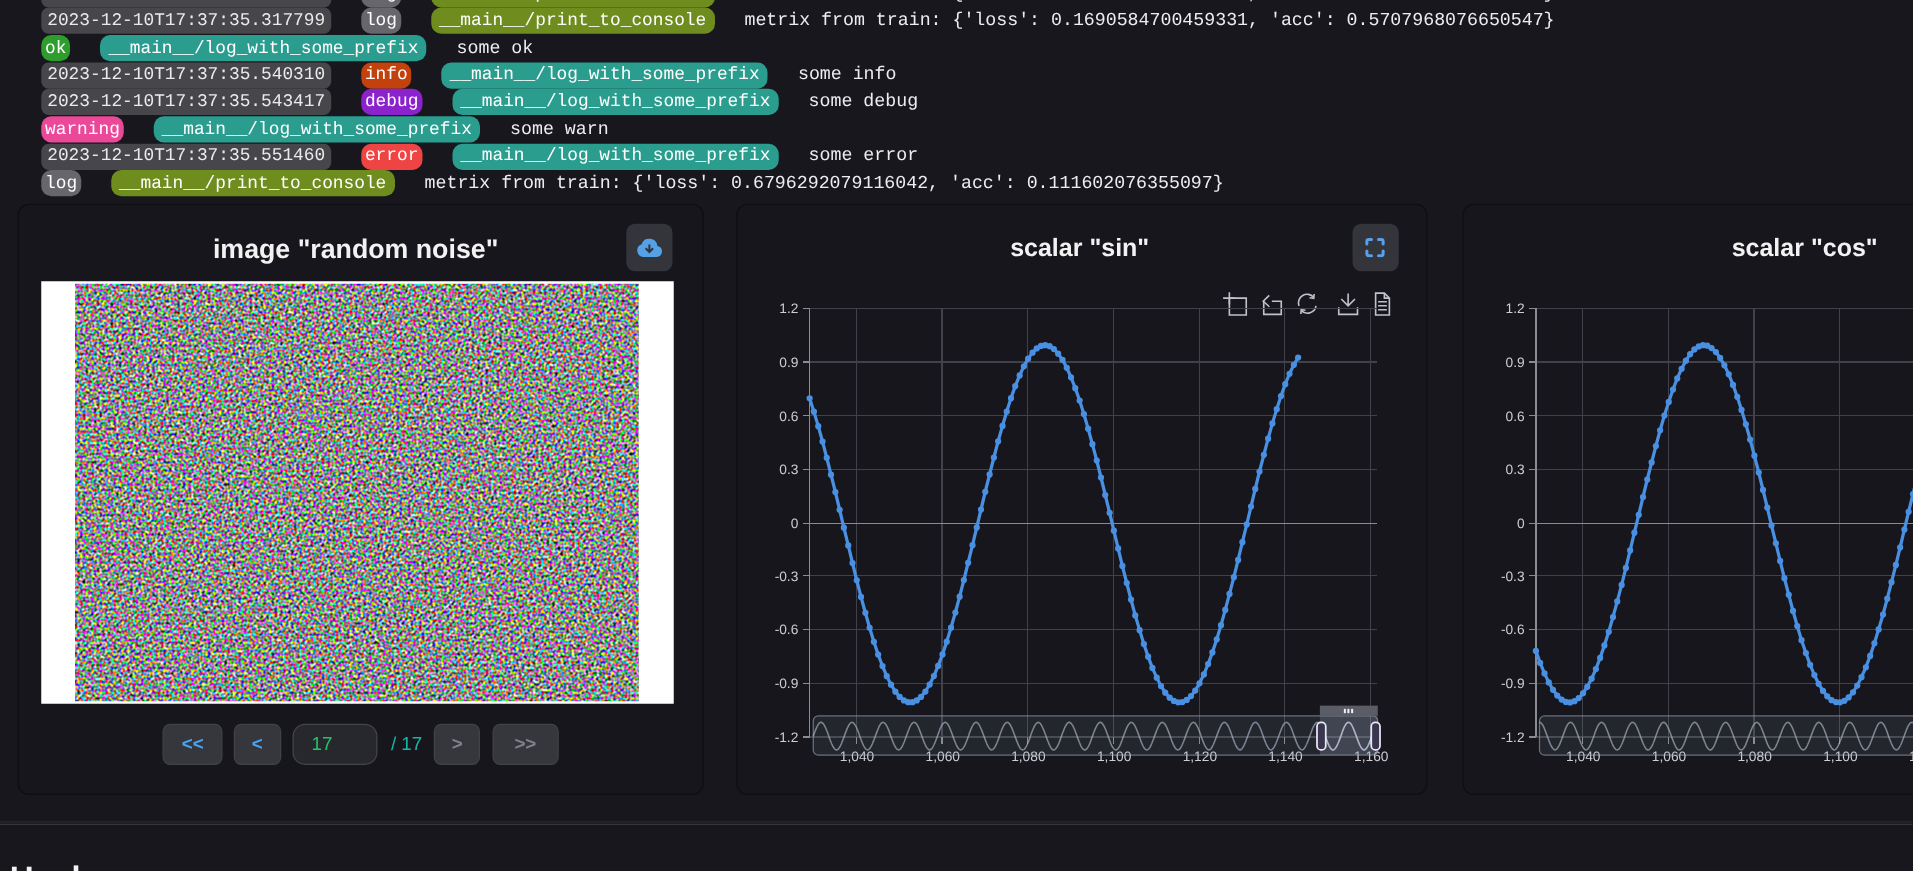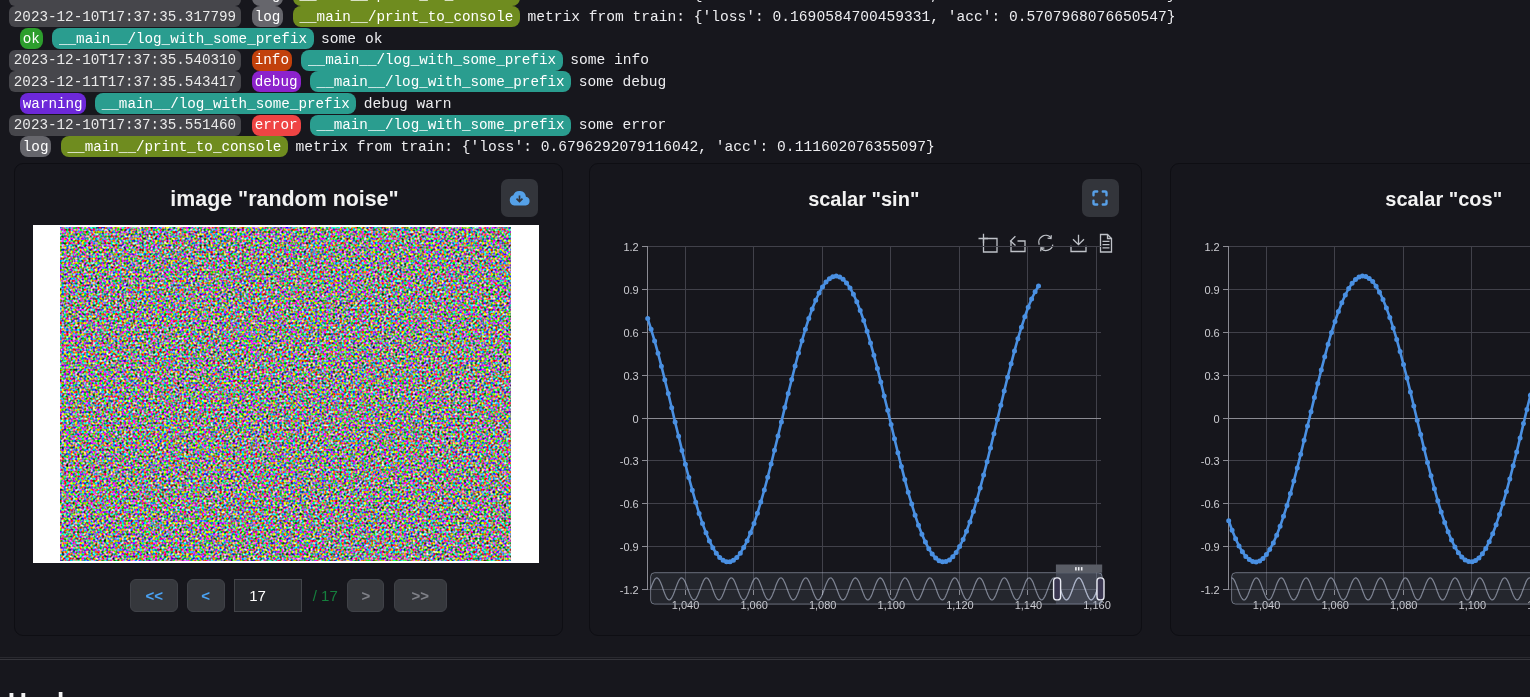--- a/index.html
+++ b/index.html
@@ -1,40 +1,40 @@
 <!DOCTYPE html>
 <html><head><meta charset="utf-8"><style>
 * { margin:0; padding:0; box-sizing:border-box; }
 html,body { width:1530px; height:697px; overflow:hidden; background:#17171d;
   font-family:"Liberation Sans",sans-serif; }
 .logs { position:absolute; left:9px; top:-14px; font-family:"Liberation Mono",monospace;
   font-size:14.25px; white-space:nowrap; }
 .lr { height:18.5px; margin-bottom:3.17px; display:flex; align-items:center; }
-.lr span { display:inline-flex; align-items:center; height:21px; border-radius:8px; color:#fff; }
+.lr span { display:inline-flex; align-items:center; height:21px; border-radius:8px; color:#fff;margin-left:24px; }
 .ts { background:#46464b; color:#eaeaea!important; padding:0 4.8px; border-radius:6px!important; }
 .lb { padding:0 3px; margin-left:10.8px; }
 .mb { padding:0 6.6px; margin-left:9.5px; }
 .msg { color:#ededf0!important; margin-left:7.5px; background:none; font-size:14.6px; }
 .cards { position:absolute; left:0; top:163px; width:1530px; height:473px; }
 .card { position:absolute; top:0; height:472.5px; background:#16161c;
   border:1px solid #0e0e13; border-radius:9px; }
 .ctitle { position:absolute; top:24.5px; width:100%; text-align:center; color:#f2f2f2;
   font-weight:bold; line-height:1; }
 .hbtn { position:absolute; top:15px; width:37px; height:38px; background:#33353b; border-radius:7px;
   display:flex; align-items:center; justify-content:center; }
 .tb { position:absolute; top:70px; }
 .fig { position:absolute; left:17.8px; top:61.2px; width:505.9px; height:338.1px; background:#fff; }
 .pgn { position:absolute; left:0; top:415px; width:100%; display:flex; justify-content:center;
   align-items:center; }
 .pbtn { height:33px; background:#35373c; border:1px solid #404248; border-radius:6px; color:#4aa3f5; font-size:15px;
   font-weight:bold; display:flex; align-items:center; justify-content:center; }
 .pbtn.dis { color:#808289; }
-.pin { width:68px; height:33px; background:#26282d; border:1px solid #43454a; border-radius:0;
-  color:#ffffff; font-size:15px; display:flex; align-items:center; padding-left:14px; }
-.ptot { color:#15803d; font-size:15px; margin:0 9.5px 0 10.5px; }
+.pin { width:68px; height:33px; background:#26282d; border:1px solid #43454a; border-radius:10px;
+  color:#22c55e; font-size:15px; display:flex; align-items:center; padding-left:14px; }
+.ptot { color:#14b8a6; font-size:15px; margin:0 9.5px 0 10.5px; }
 </style></head><body>
 <div class="logs">
 <div class="lr">
       <span class="ts">2023-12-10T17:37:35.317799</span>
       <span class="lb" style="background:#66666c">log</span>
       <span class="mb" style="background:#6f8c1f">__main__/print_to_console</span>
       <span class="msg">metrix from train: {'loss': 0.1690584700459331, 'acc': 0.5707968076650547}</span>
     </div>
 <div class="lr">
       <span class="ts">2023-12-10T17:37:35.317799</span>
@@ -47,29 +47,29 @@
       <span class="mb" style="background:#2a9d8f">__main__/log_with_some_prefix</span>
       <span class="msg">some ok</span>
     </div>
 <div class="lr">
       <span class="ts">2023-12-10T17:37:35.540310</span>
       <span class="lb" style="background:#c2410c">info</span>
       <span class="mb" style="background:#2a9d8f">__main__/log_with_some_prefix</span>
       <span class="msg">some info</span>
     </div>
 <div class="lr">
-      <span class="ts">2023-12-11T17:37:35.543417</span>
+      <span class="ts">2023-12-10T17:37:35.543417</span>
       <span class="lb" style="background:#8c22cc">debug</span>
       <span class="mb" style="background:#2a9d8f">__main__/log_with_some_prefix</span>
       <span class="msg">some debug</span>
     </div>
 <div class="lr">
-      <span class="lb" style="background:#6d28d9">warning</span>
-      <span class="mb" style="background:#2a9d8f">__main__/log_with_some_prefix</span>
-      <span class="msg">debug warn</span>
+      <span class="lb" style="background:#ec4899">warning</span>
+      <span class="mb" style="background:#2a9d8f">__main__/log_with_some_prefix</span>
+      <span class="msg">some warn</span>
     </div>
 <div class="lr">
       <span class="ts">2023-12-10T17:37:35.551460</span>
       <span class="lb" style="background:#ef4444">error</span>
       <span class="mb" style="background:#2a9d8f">__main__/log_with_some_prefix</span>
       <span class="msg">some error</span>
     </div>
 <div class="lr">
       <span class="lb" style="background:#66666c">log</span>
       <span class="mb" style="background:#6f8c1f">__main__/print_to_console</span>

